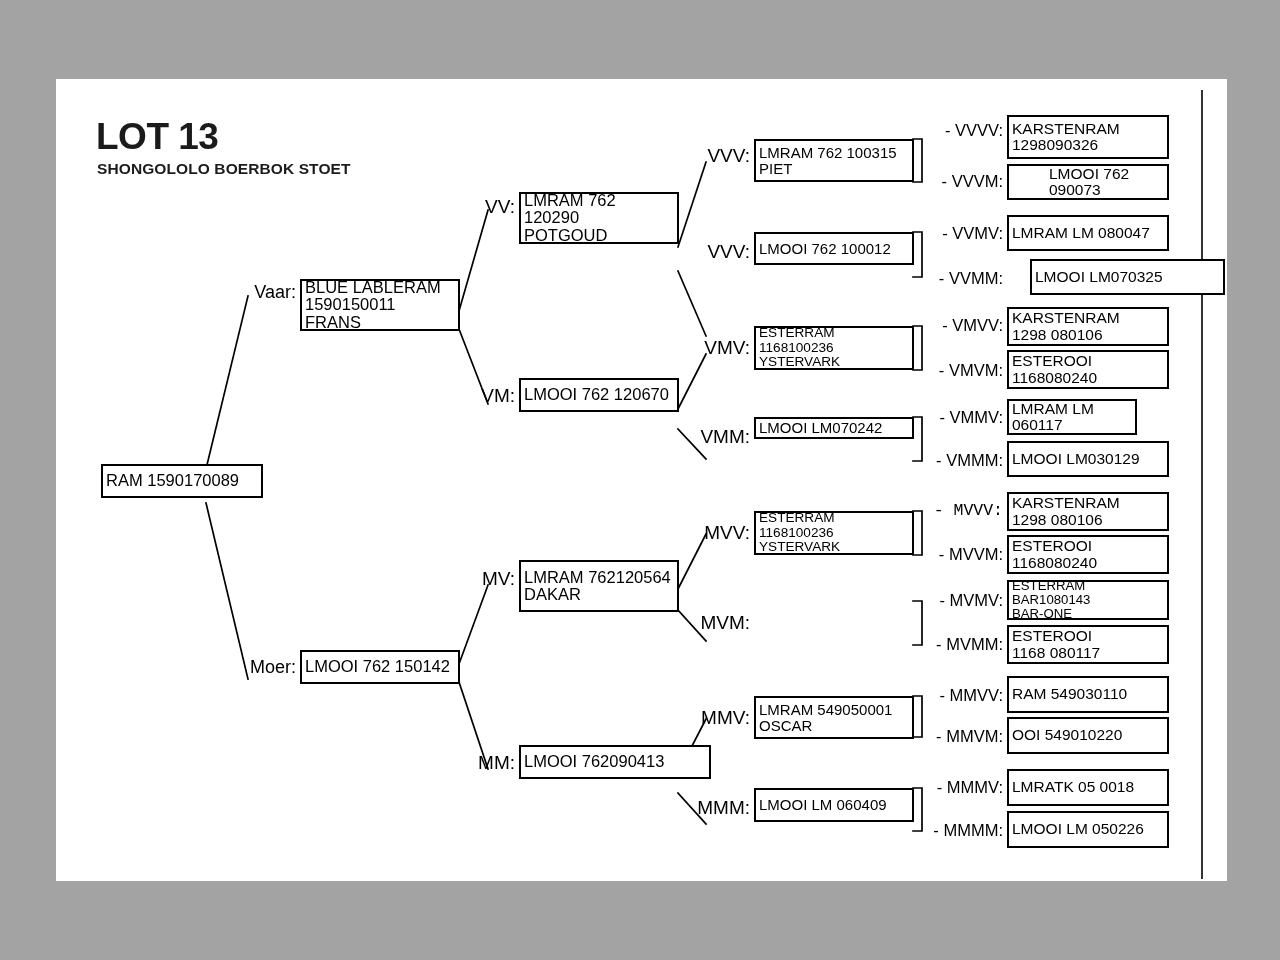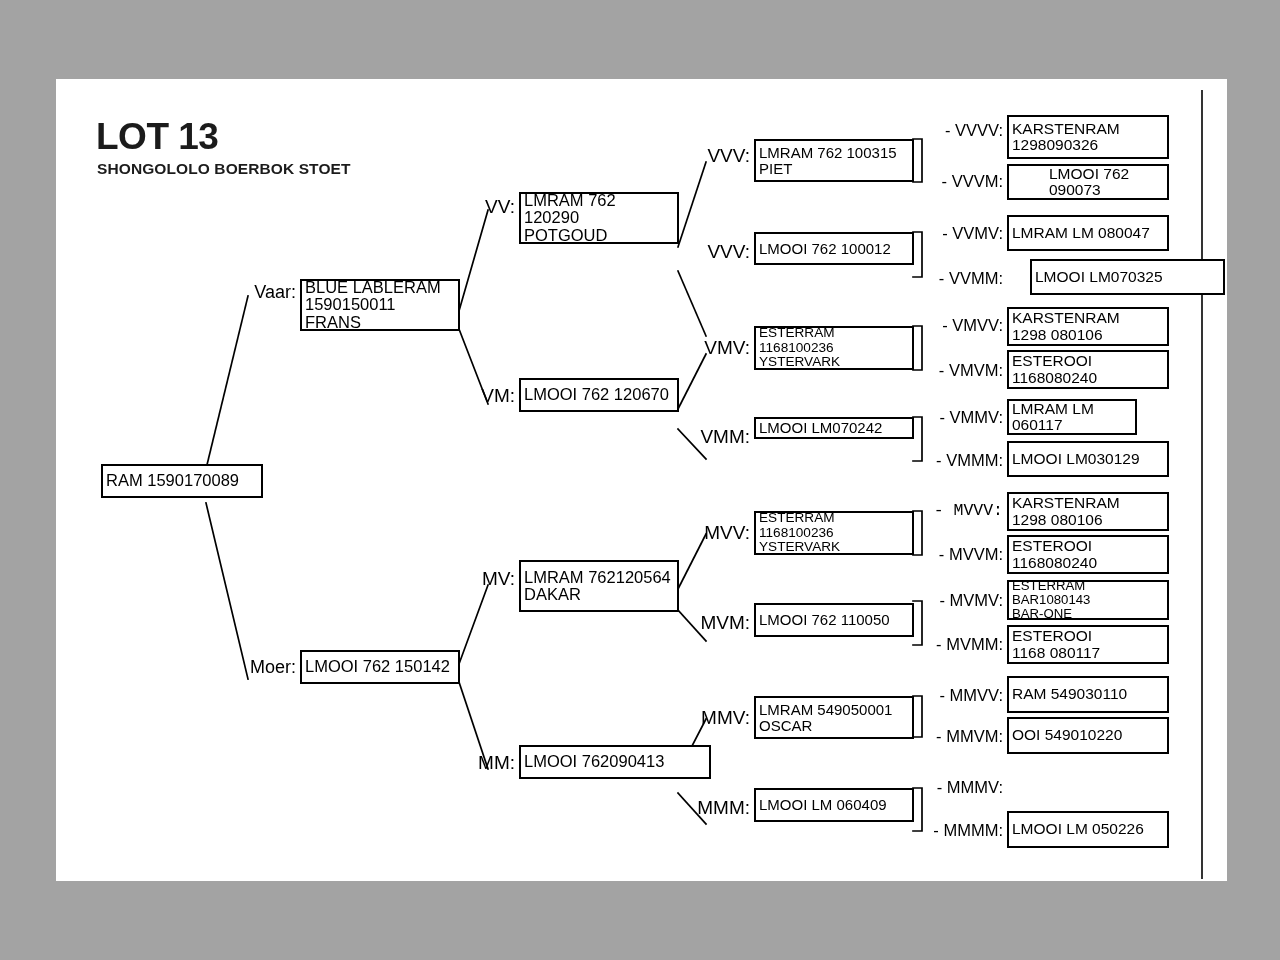--- a/index.html
+++ b/index.html
@@ -169,21 +169,20 @@
 YSTERVARK</div>
 
     <div class="lbl r" style="left:694px; top:347px;">VMM:</div>
     <div class="box g3" style="left:698px; top:338px; width:160px; height:22px;">LMOOI LM070242</div>
 
     <div class="lbl r" style="left:694px; top:443px;">MVV:</div>
     <div class="box g3 small" style="left:698px; top:432px; width:160px; height:44px;">ESTERRAM 1168100236
 YSTERVARK</div>
 
     <div class="lbl r" style="left:694px; top:533px;">MVM:</div>
-    <div class="box g3" style="left:698px; top:524px; width:160px; height:34px;">LMOOI 762 110050</div>
 
     <div class="lbl r" style="left:694px; top:628px;">MMV:</div>
     <div class="box g3" style="left:698px; top:617px; width:160px; height:43px;">LMRAM 549050001
 OSCAR</div>
 
     <div class="lbl r" style="left:694px; top:718px;">MMM:</div>
     <div class="box g3" style="left:698px; top:709px; width:160px; height:34px;">LMOOI LM 060409</div>
 
     <div class="lbl r g4lbl" style="left:947px; top:42px;">- VVVV:</div>
     <div class="box g4" style="left:951px; top:36px; width:162px; height:44px;">KARSTENRAM
@@ -228,18 +227,19 @@
     <div class="box g4" style="left:951px; top:546px; width:162px; height:39px;">ESTEROOI
 1168 080117</div>
 
     <div class="lbl r g4lbl" style="left:947px; top:607px;">- MMVV:</div>
     <div class="box g4" style="left:951px; top:597px; width:162px; height:37px;">RAM 549030110</div>
 
     <div class="lbl r g4lbl" style="left:947px; top:648px;">- MMVM:</div>
     <div class="box g4" style="left:951px; top:638px; width:162px; height:37px;">OOI 549010220</div>
 
     <div class="lbl r g4lbl" style="left:947px; top:699px;">- MMMV:</div>
+    <div class="box g4" style="left:951px; top:690px; width:162px; height:37px;">LMRATK 05 0018</div>
 
     <div class="lbl r g4lbl" style="left:947px; top:742px;">- MMMM:</div>
     <div class="box g4" style="left:951px; top:732px; width:162px; height:37px;">LMOOI LM 050226</div>
 
   </div>
 </div>
 
 </body></html>

